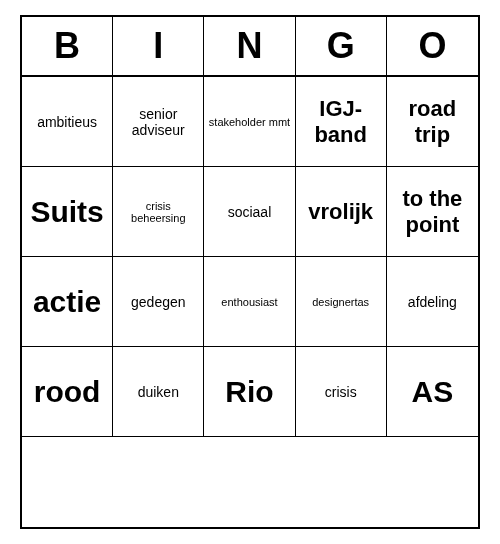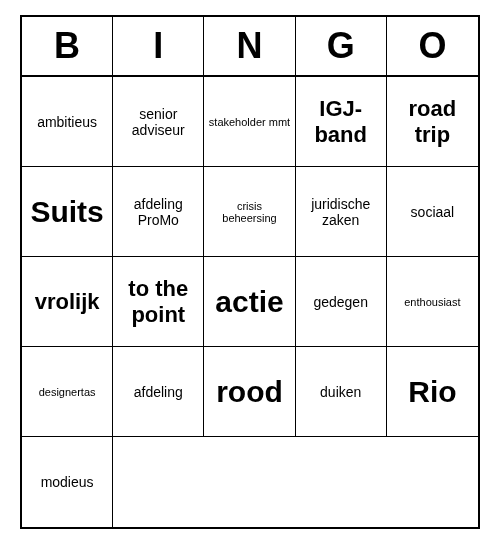--- a/index.html
+++ b/index.html
@@ -77,29 +77,28 @@
     <div class="bingo-header-cell">G</div>
     <div class="bingo-header-cell">O</div>
   </div>
   <div class="bingo-grid" id="bingo-grid">
   <div class="bingo-cell size-medium">ambitieus</div>
       <div class="bingo-cell size-medium">senior adviseur</div>
       <div class="bingo-cell size-small">stakeholder mmt</div>
       <div class="bingo-cell size-large">IGJ-band</div>
       <div class="bingo-cell size-large">road trip</div>
       <div class="bingo-cell size-xlarge">Suits</div>
-      <div class="bingo-cell size-medium">afdeling ProMo</div>
       <div class="bingo-cell size-small">crisis beheersing</div>
-      <div class="bingo-cell size-medium">juridische zaken</div>
       <div class="bingo-cell size-medium">sociaal</div>
       <div class="bingo-cell size-large">vrolijk</div>
       <div class="bingo-cell size-large">to the point</div>
       <div class="bingo-cell size-xlarge">actie</div>
       <div class="bingo-cell size-medium">gedegen</div>
       <div class="bingo-cell size-small">enthousiast</div>
       <div class="bingo-cell size-small">designertas</div>
       <div class="bingo-cell size-medium">afdeling</div>
       <div class="bingo-cell size-xlarge">rood</div>
       <div class="bingo-cell size-medium">duiken</div>
       <div class="bingo-cell size-xlarge">Rio</div>
-      <div class="bingo-cell size-medium">modieus</div>
+      <div class="bingo-cell size-medium">crisis</div>
+      <div class="bingo-cell size-xlarge">AS</div>
     </div>
 </div>
 
 </body></html>

